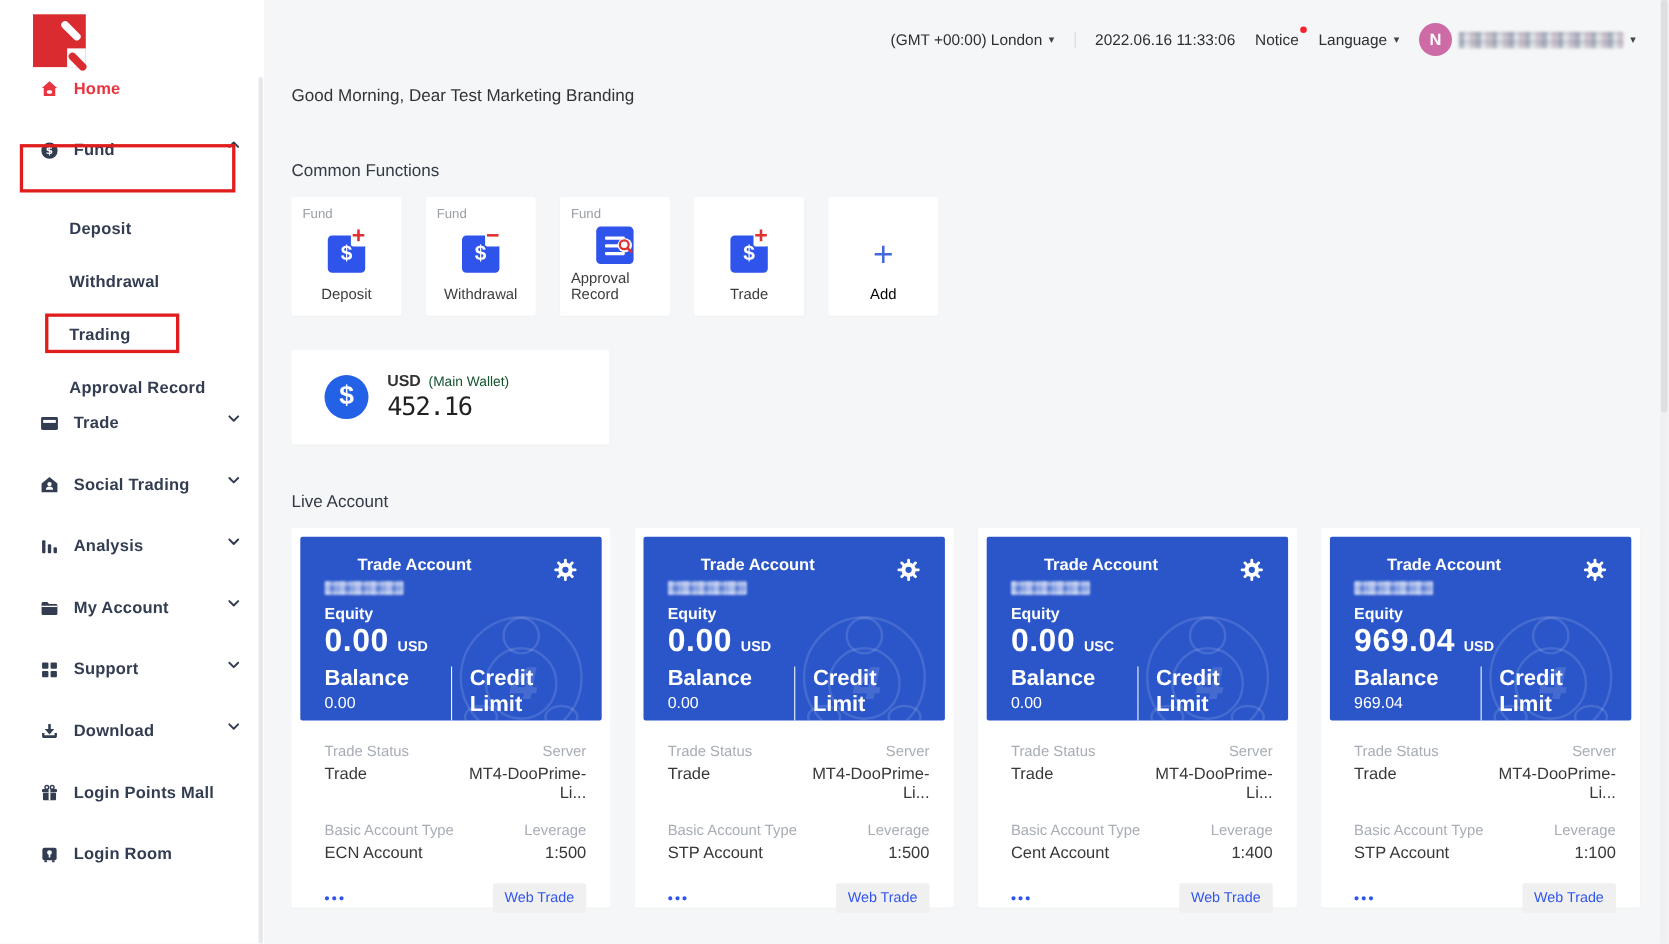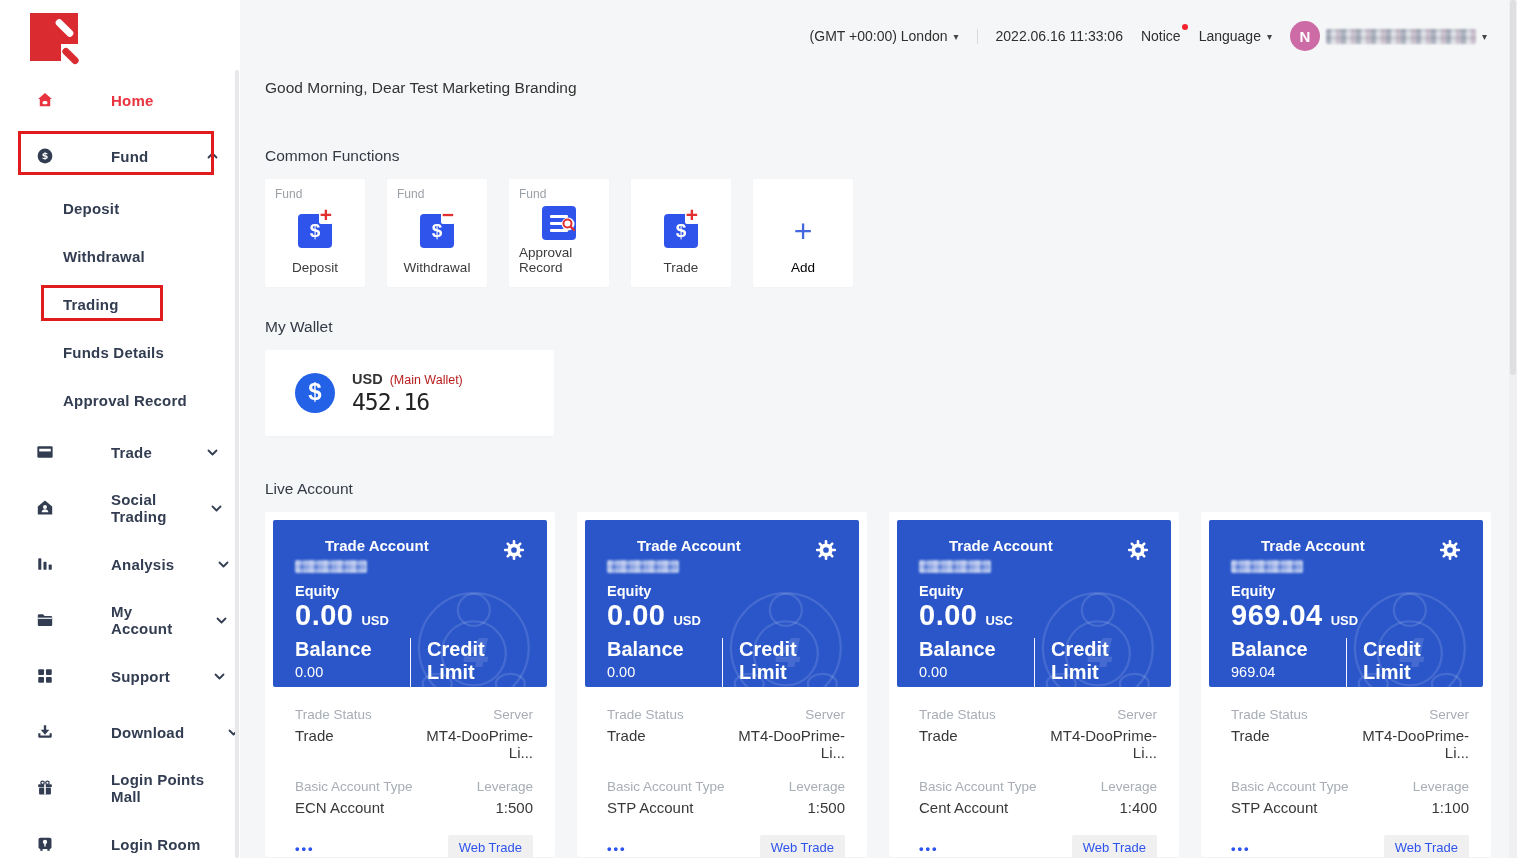--- a/index.html
+++ b/index.html
@@ -10,21 +10,21 @@
   }
   .app { display:flex; width:100%; height:100%; }
 
   
   .sidebar { width:240px; min-width:240px; background:#fff; height:100%; position:relative; }
   .logo { width:48px; height:48px; background:#da2b31; margin:13px 0 0 30px; position:relative; cursor:pointer; }
   .logo .notch { position:absolute; right:0; bottom:0; width:17px; height:17px; background:#fff; }
   .logo .slash-w { position:absolute; width:7px; height:22px; background:#fff; border-radius:4px; transform:rotate(-45deg); right:10px; top:4px; }
   .logo .slash-r { position:absolute; width:7px; height:20px; background:#da2b31; border-radius:4px; transform:rotate(-45deg); right:4px; bottom:-5px; }
   .nav { margin-top:11px; }
-  .nav-item { height:56px; display:flex; align-items:center; padding:0 22px 0 36px; position:relative; cursor:pointer;gap:44px; }
+  .nav-item { height:56px; display:flex; align-items:flex-start; padding:0 22px 0 36px; position:relative; cursor:pointer; }
   .nav-sub  { height:48px; display:flex; align-items:center; padding:0 22px 0 63px; position:relative; cursor:pointer; }
   .nav-label { margin-left:13px; font-size:15px; font-weight:700; color:#333d52; letter-spacing:.2px; }
   .nav-sub .nav-label { margin-left:0; }
   .nav-item.active .nav-label { color:#e8343f; }
   .chevron { margin-left:auto; display:flex; }
   .nav-ico { width:18px; height:18px; display:flex; }
   .ann-box { position:absolute; border:3px solid #e01d1d; pointer-events:none; }
   .ann-fund { left:18px; right:26px; top:3px; bottom:9px; }
   .ann-transfer { left:41px; width:122px; top:5px; bottom:7px; }
   .sidebar-scroll { position:absolute; right:1px; top:70px; bottom:0; width:4px; background:#e8e8ea; border-radius:2px; }
@@ -68,21 +68,21 @@
   .cf-mag { position:absolute; bottom:8px; right:22px; }
   .cf-plus { font-size:32px; font-weight:300; color:#4468dd; line-height:30px; }
   .cf-label { font-size:13.5px; color:#3c3c3c; }
   .cf-label.blue { color:#000000; }
 
   
   .wallet-card { margin-top:14px; width:289px; height:86px; background:#fff; border-radius:2px; display:flex; align-items:center; padding-left:30px; gap:17px; box-shadow:0 1px 2px rgba(0,0,0,.02); }
   .wallet-ico { width:40px; height:40px; border-radius:50%; background:#2361e6; color:#fff; font-size:24px; font-weight:700; display:flex; align-items:center; justify-content:center; padding-bottom:2px; }
   .wallet-cur-row { display:flex; align-items:baseline; gap:7px; }
   .wallet-cur { font-size:14.5px; font-weight:700; color:#333; }
-  .wallet-tag { font-size:12.5px; color:#b91c1c; }
+  .wallet-tag { font-size:12.5px; color:#14532d; }
   .wallet-amount { font-size:23px; color:#222; margin-top:2px; font-family:"DejaVu Sans Mono","Liberation Mono",monospace; letter-spacing:-1px; }
 
   
   .live-row { display:flex; gap:22px; margin-top:14px; }
   .live-card { width:290px; height:345px; background:#fff; border-radius:2px; padding:8px; box-shadow:0 1px 2px rgba(0,0,0,.02); }
   .blue-card { background:#2a56c9; border-radius:2px; height:167px; color:#fff; padding:17px 22px 0; position:relative; overflow:hidden; }
   .bc-head { display:flex; justify-content:space-between; align-items:flex-start; position:relative; z-index:1; }
   .bc-title { font-size:15px; font-weight:700;margin-left:30px; }
   .acct-mosaic { width:72px; height:13px; margin-top:6px; }
   .gear { cursor:pointer; margin-top:2px; }
@@ -155,23 +155,20 @@
         <span class="nav-label">Deposit</span>
       </div>
       <div class="nav-sub">
         <span class="nav-label">Withdrawal</span>
       </div>
       <div class="nav-sub">
         <span class="nav-label">Trading</span>
         <div class="ann-box ann-transfer"></div>
       </div>
       <div class="nav-sub">
-        <span class="nav-label">Funds Details</span>
-      </div>
-      <div class="nav-sub">
         <span class="nav-label">Approval Record</span>
       </div>
 
       <div class="nav-item">
         <span class="nav-ico">
           <svg width="18" height="18" viewBox="0 0 20 20">
               <rect x="1.5" y="3.5" width="17" height="13" rx="1.5" fill="#333d52"></rect>
               <rect x="3.6" y="6.4" width="12.8" height="3" fill="#fff"></rect>
             </svg>
         </span>
@@ -378,21 +375,20 @@
           <div class="cf-iconwrap">
             <span class="cf-plus">+</span>
           </div>
           <span class="cf-label blue">Add</span>
         </div>
 
       </div>
     </section>
 
     <section class="sec-wallet">
-      <div class="section-title">My Wallet</div>
       <div class="wallet-card">
         <span class="wallet-ico">$</span>
         <div>
           <div class="wallet-cur-row">
             <span class="wallet-cur">USD</span>
             <span class="wallet-tag">(Main Wallet)</span>
           </div>
           <div class="wallet-amount">452.16</div>
         </div>
       </div>

